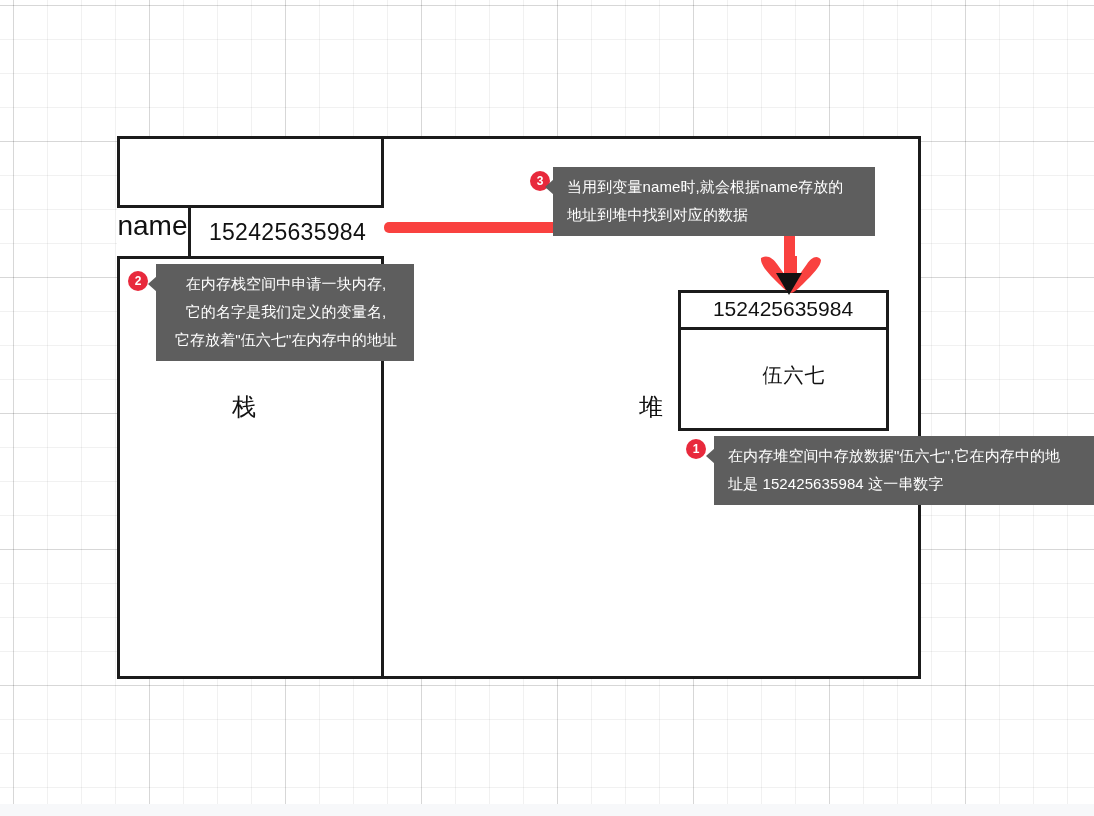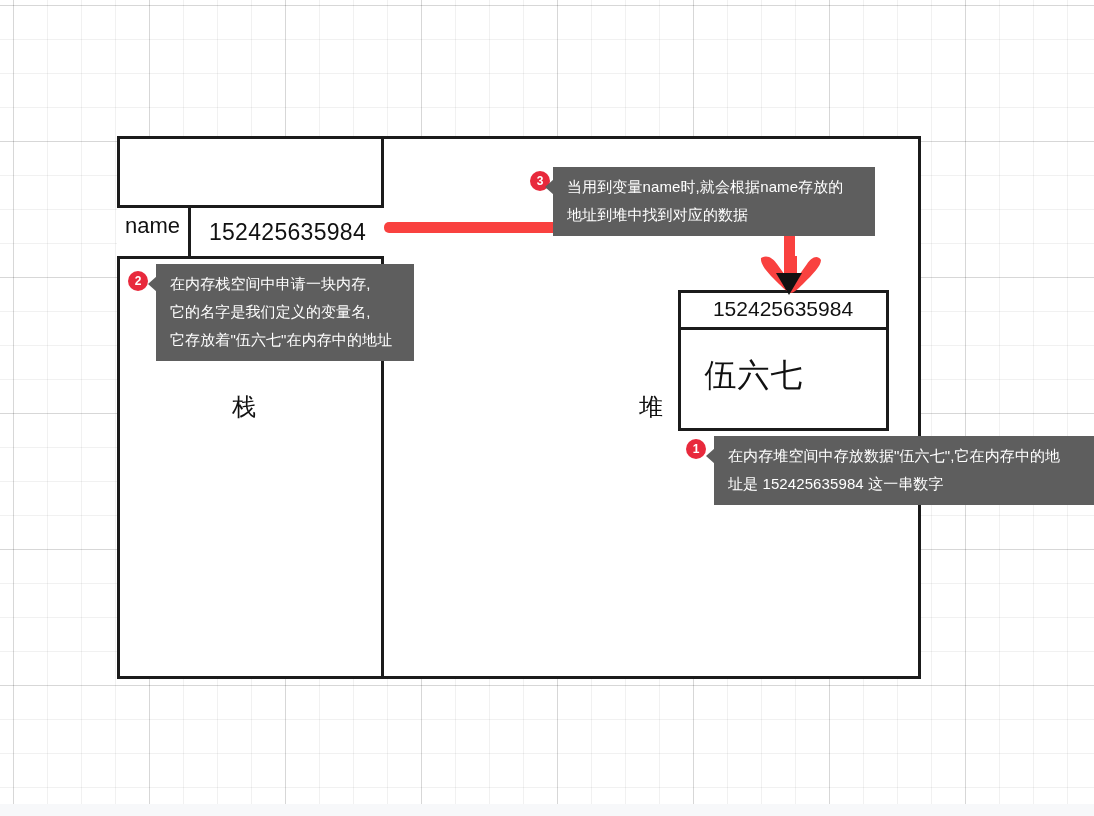--- a/index.html
+++ b/index.html
@@ -75,21 +75,21 @@
   }
   .cell-name {
     position: absolute;
     left: 117px;
     top: 206px;
     width: 71px;
     height: 40px;
     display: flex;
     align-items: center;
     justify-content: center;
-    font-size: 22px;
+    font-size: 28px;
     color: #111111;
   }
   .cell-addr {
     position: absolute;
     left: 191px;
     top: 206px;
     width: 193px;
     height: 52px;
     display: flex;
     align-items: center;
@@ -132,28 +132,28 @@
     width: 208px;
     height: 36px;
     display: flex;
     align-items: center;
     justify-content: center;
     font-size: 21px;
     color: #111111;
   }
   .heap-value {
     position: absolute;
-    left: 650px;
+    left: 690px;
     top: 330px;
     width: 208px;
     height: 91px;
     display: flex;
     align-items: center;
     justify-content: center;
-    font-size: 32px;
+    font-size: 20px;
     color: #111111;
     letter-spacing: 1px;
   }
   .label-heap {
     position: absolute;
     left: 639px;
     top: 391px;
     font-size: 24px;
     color: #111111;
   }
@@ -226,21 +226,21 @@
     font-weight: bold;
     display: flex;
     align-items: center;
     justify-content: center;
     line-height: 1;
   }
 
   #note-1 { left: 714px; top: 436px; width: 380px; }
   #badge-1 { left: 686px; top: 439px; }
 
-  #note-2 { left: 156px; top: 264px; width: 258px; }
+  #note-2 { left: 156px; top: 264px; width: 258px; text-align: center; }
   #badge-2 { left: 128px; top: 271px; }
 
   #note-3 { left: 553px; top: 167px; width: 322px; }
   #badge-3 { left: 530px; top: 171px; }
 
   
   .scroll-track {
     position: absolute;
     left: 0;
     top: 804px;

